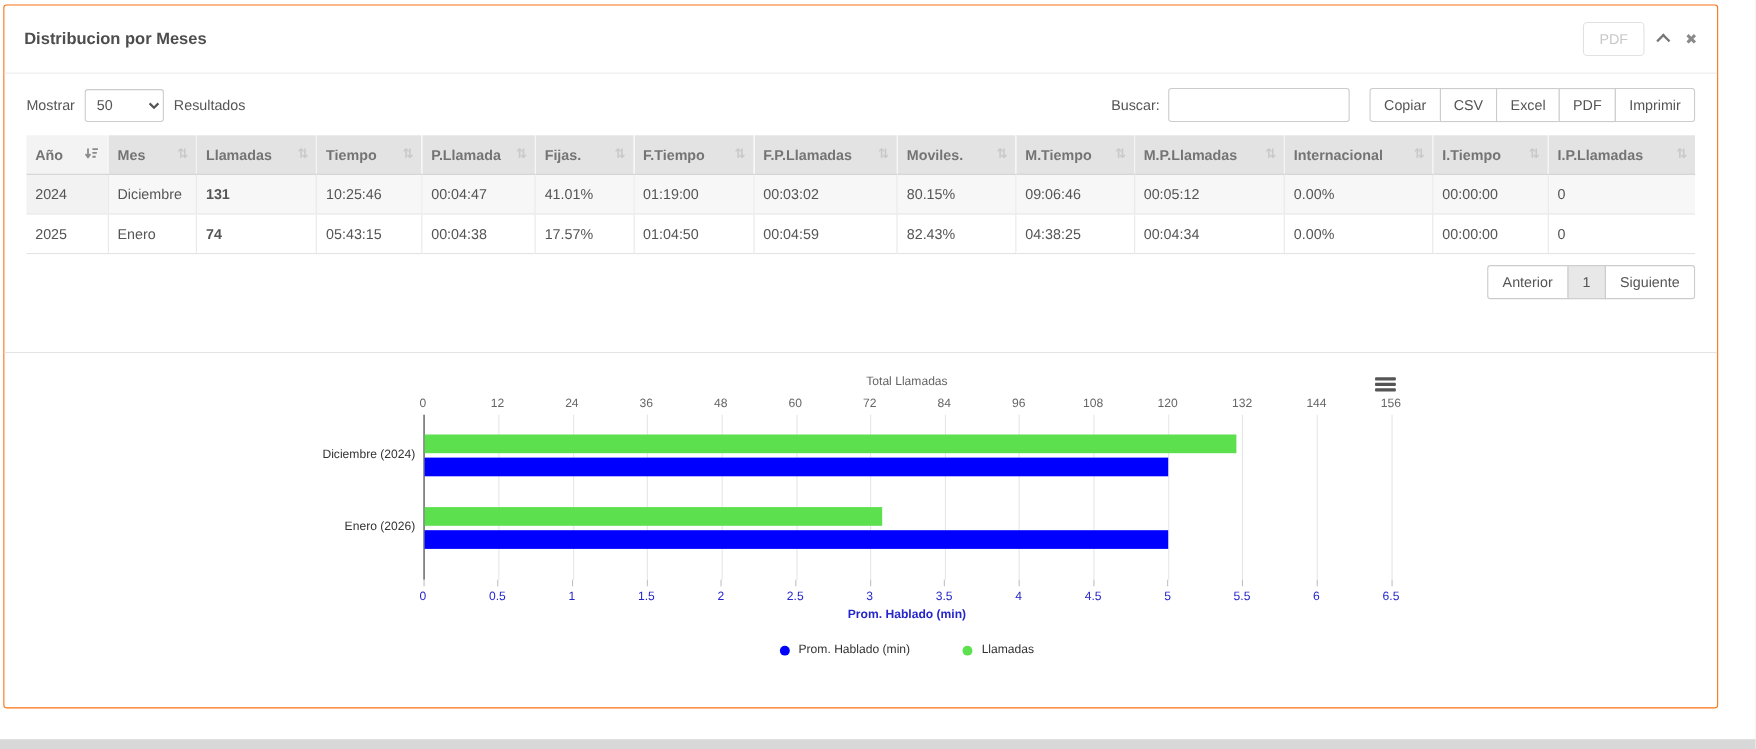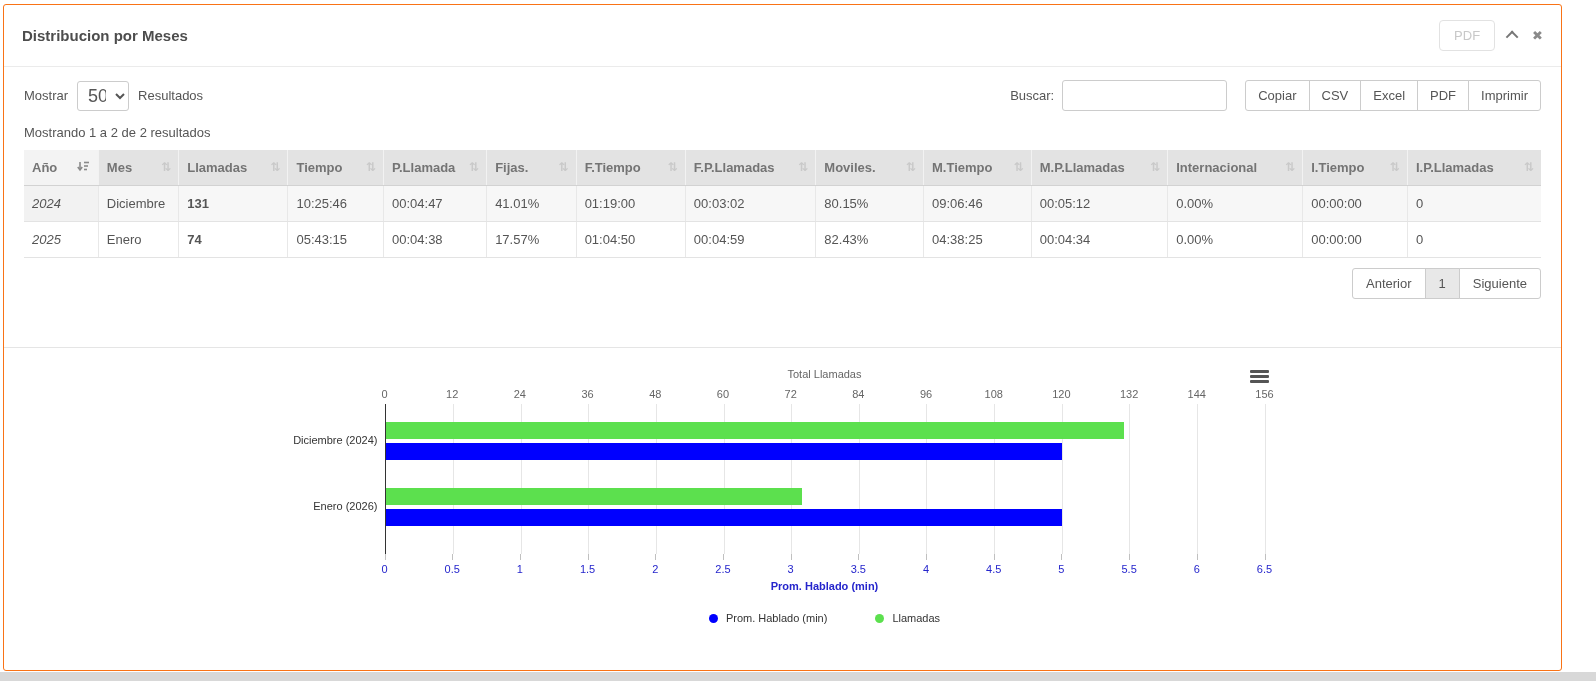--- a/index.html
+++ b/index.html
@@ -19,22 +19,22 @@
   .panel-title { font-size: 15px; font-weight: bold; color: #4d4d4d; }
   .header-tools { display:flex; align-items:center; gap: 14px; }
   .pdf-top-btn { background:#fff; border:1px solid #e2e2e2; border-radius:4px;
     color:#c8c8c8; font-size:13px; padding: 7px 14px; cursor:pointer; }
   .chev-up { width: 9px; height: 9px; border-left: 2px solid #777; border-top: 2px solid #777;
     transform: rotate(45deg) translateY(2px); display:inline-block; cursor:pointer; }
   .close-x { color:#8a8a8a; font-size: 13px; font-weight: bold; cursor:pointer; line-height:1; }
   
   .dt-toolbar { display:flex; align-items:center; justify-content:space-between; padding: 13px 20px 12px; gap: 48px; }
   .dt-left { display:flex; align-items:center; gap: 9px; color:#555; }
-  .dt-left select { width: 52px; height: 30px; border:1px solid #ccc; border-radius:3px;
-    color:#555; font-size:18px; padding: 0 6px; background:#fff; }
+  .dt-left select { width: 72px; height: 30px; border:1px solid #ccc; border-radius:3px;
+    color:#555; font-size:13px; padding: 0 6px; background:#fff; }
   .dt-right { display:flex; align-items:center; gap: 18px; }
   .dt-search { display:flex; align-items:center; gap: 8px; color:#555; }
   .dt-search input { width: 165px; height: 31px; border:1px solid #ccc; border-radius:3px; padding: 0 8px; font-size:13px; }
   .btn-group { display:flex; }
   .dt-btn { background:#fff; border:1px solid #ccc; color:#555; font-size:13px;
     padding: 7px 12px; margin-left:-1px; cursor:pointer; }
   .dt-btn:first-child { border-radius:3px 0 0 3px; margin-left:0; }
   .dt-btn:last-child { border-radius:0 3px 3px 0; }
   
   .dt-info { padding: 2px 20px 10px; color:#555; }
@@ -42,21 +42,21 @@
   table.dt th {
     background:#e3e3e3; color:#747474; font-weight:bold; text-align:left;
     padding: 10px 8px; font-size:13px; border-left:1px solid #f2f2f2;
     border-bottom:1px solid #d2d2d2; cursor:pointer; white-space:nowrap; overflow:hidden;
   }
   table.dt th:first-child { border-left:none; background:#f3f3f3; }
   table.dt td {
     padding: 10px 8px; color:#555; border-left:1px solid #e8e8e8;
     border-bottom:1px solid #e3e3e3; white-space:nowrap; overflow:hidden;
   }
-  table.dt td:first-child { border-left:none;font-style:italic; }
+  table.dt td:first-child { border-left:none; }
   tr.odd td { background:#f7f7f7; }
   tr.odd td:first-child { background:#f2f2f2; }
   td.num-green { color:#1e7d1e; font-weight:bold; }
   .sort-ic { float:right; color:#c9c9c9; font-size:12px; letter-spacing:-1px; }
   .sort-ic.asc svg { vertical-align: -2px; }
   th:nth-child(1){width:4.9%} th:nth-child(2){width:5.3%} th:nth-child(3){width:7.2%}
   th:nth-child(4){width:6.3%} th:nth-child(5){width:6.8%} th:nth-child(6){width:5.9%}
   th:nth-child(7){width:7.2%} th:nth-child(8){width:8.6%} th:nth-child(9){width:7.1%}
   th:nth-child(10){width:7.1%} th:nth-child(11){width:9.0%} th:nth-child(12){width:8.9%}
   th:nth-child(13){width:6.9%} th:nth-child(14){width:8.8%}
@@ -118,21 +118,20 @@
       <div class="btn-group">
             <button class="dt-btn">Copiar</button>
             <button class="dt-btn">CSV</button>
             <button class="dt-btn">Excel</button>
             <button class="dt-btn">PDF</button>
             <button class="dt-btn">Imprimir</button>
           </div>
     </div>
   </div>
 
-  <div class="dt-info">Mostrando 1 a 2 de 2 resultados</div>
 
   <table class="dt">
     <thead>
           <tr>
             <th><span>Año</span><span class="sort-ic asc"><svg width="13" height="13" viewBox="0 0 13 13">
                   <g stroke="#8a8a8a" stroke-width="1.6">
                     <line x1="3" y1="2" x2="3" y2="9"></line>
                     <path d="M0.8 7 L3 10 L5.2 7" fill="none"></path>
                     <line x1="7" y1="2.5" x2="12" y2="2.5"></line>
                     <line x1="7" y1="6" x2="11" y2="6"></line>

